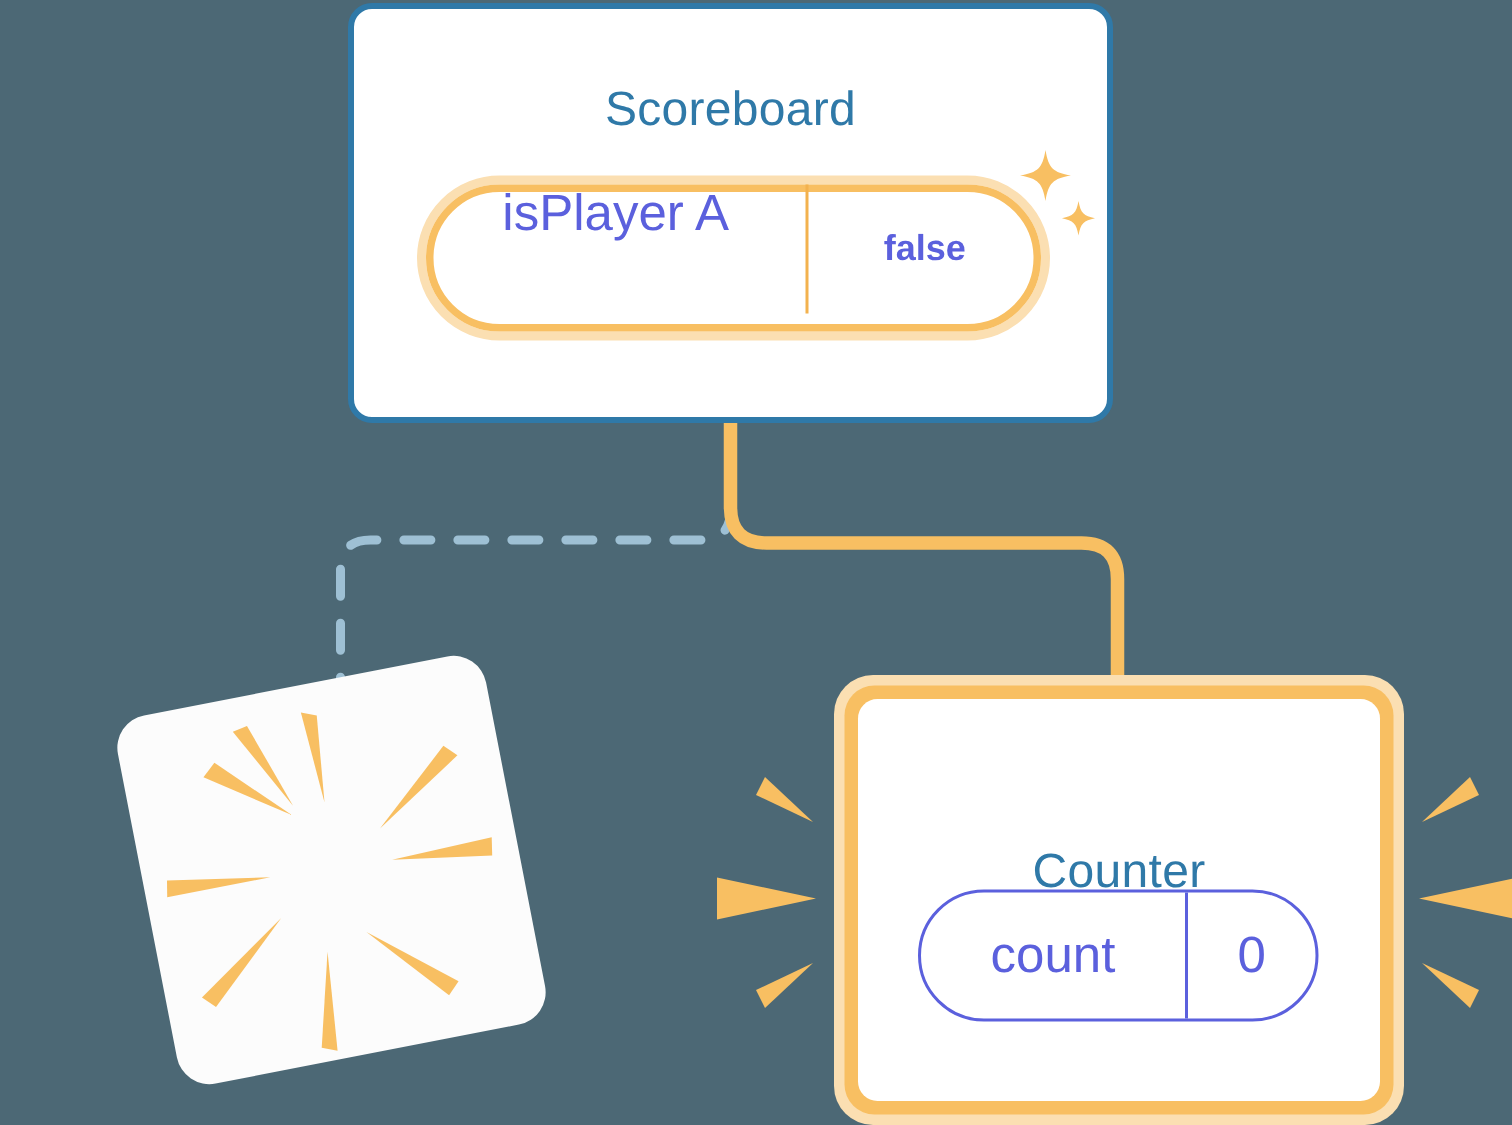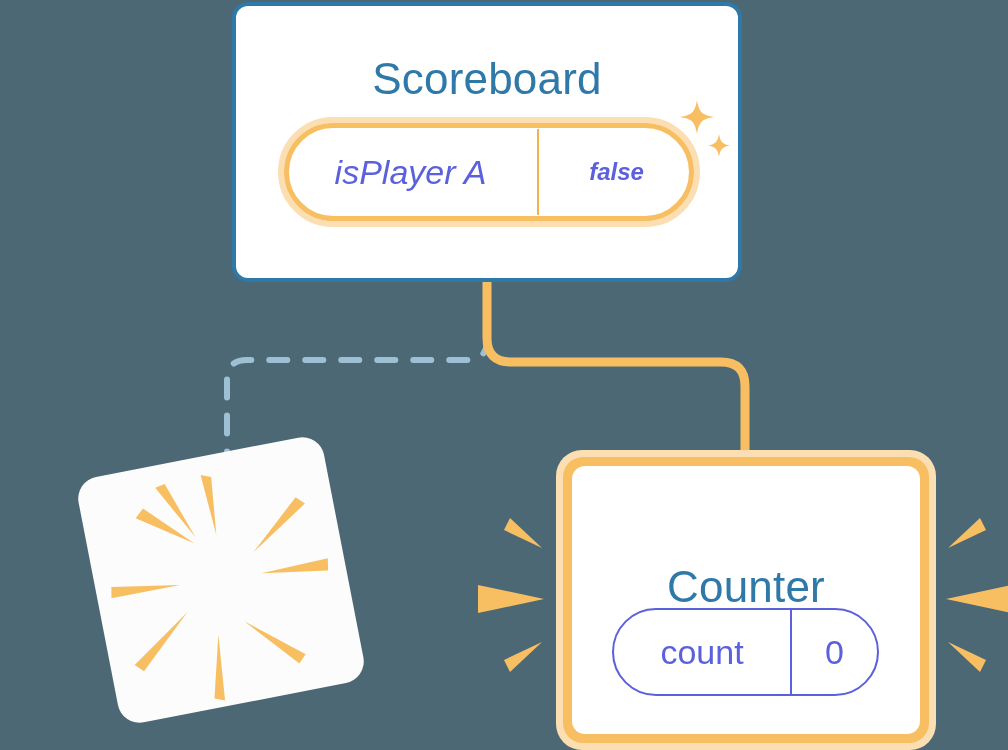--- a/index.html
+++ b/index.html
@@ -19,21 +19,21 @@
     position:absolute;left:232px;top:2px;width:510px;height:280px;
     background:#ffffff;
     border:4px solid #2f79a8;
     border-radius:16px;
     box-sizing:border-box;
     z-index:4;
   }
   .card-title{
     text-align:center;
     color:#2f79a8;
-    font-size:44px;
+    font-size:32px;
     letter-spacing:0.2px;
     margin-top:48px;
   }
   .card-title.counter-title{color:#2f79a8;margin-top:96px;}
 
   
   .pill-outer{
     position:absolute;
     border-radius:999px;
     box-sizing:border-box;
@@ -46,21 +46,21 @@
   }
   .pill-inner-ring{
     position:absolute;left:0;top:0;right:0;bottom:0;
     border:5px solid #f8bf62;
     border-radius:999px;
     box-sizing:border-box;
     pointer-events:none;
   }
   .pill-row{
     position:absolute;left:0;top:0;right:0;bottom:0;
-    display:flex;align-items:center;font-style:italic;
+    display:flex;align-items:flex-start;
   }
   .pill-key,.pill-val{
     display:flex;align-items:center;justify-content:center;
     color:#5b60dd;
     box-sizing:border-box;
   }
 
   
   .sb-pill{left:278px;top:117px;width:422px;height:110px;}
   .sb-pill .pill-key{flex:0 0 253px;font-size:34px;}
@@ -87,21 +87,20 @@
     overflow:hidden;
   }
   .ct-pill{
     position:absolute;left:612px;top:593px;width:267px;height:88px;
     border:2px solid #5b60dd;
     border-radius:999px;
     background:#ffffff;
     box-sizing:border-box;
     display:flex;align-items:center;
     z-index:5;
-    margin-top:15px;
   }
   .ct-pill .pill-key{flex:0 0 176px;font-size:34px;color:#5b60dd;}
   .ct-pill .pill-val{flex:1;font-size:34px;color:#5b60dd;
       border-left:2px solid #5b60dd;height:100%;}
 
   
   .tilt-card{
     position:absolute;left:96px;top:455px;width:250px;height:250px;
     background:#fcfcfc;
     border-radius:22px;

